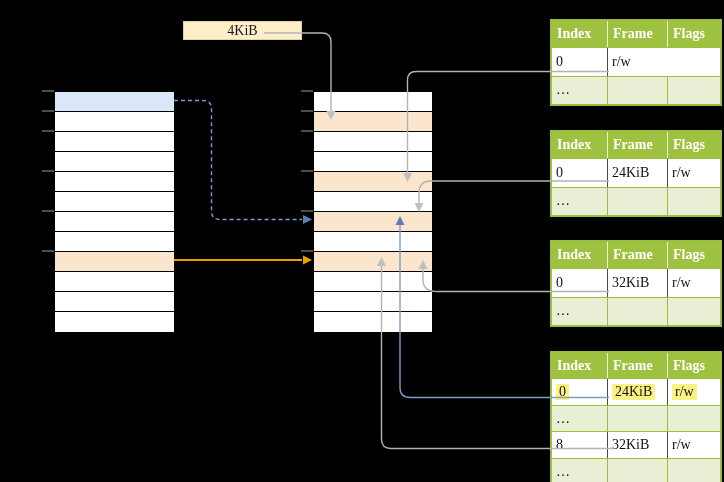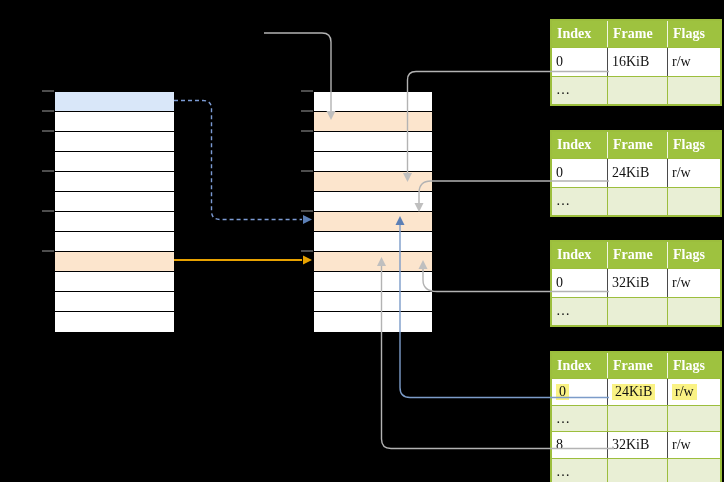--- a/index.html
+++ b/index.html
@@ -29,20 +29,23 @@
     font-size:14px;color:#111;overflow:hidden;white-space:nowrap;
   }
   .pt-cell:last-child{border-right:none !important;}
   .hl{padding:0 3px;}
   #connector-layer{position:absolute;left:0;top:0;pointer-events:none;}
 </style>
 </head>
 <body>
 
 <div id="canvas">
+  <div class="size-label" id="size-label" style="left: 183px; top: 21px; width: 119px; height: 19px; background: rgb(251, 238, 200); border: 1px solid rgb(227, 211, 163);">
+    <span>4KiB</span>
+  </div>
   <div id="columns-layer">
       <div class="mem-col" style="left: 54px; top: 91px; width: 119px; height: 240px;">
         <div class="mem-row" style="height: 20px; background: rgb(217, 231, 249);"></div>
         <div class="mem-row" style="height: 20px; background: rgb(255, 255, 255);"></div>
         <div class="mem-row" style="height: 20px; background: rgb(255, 255, 255);"></div>
         <div class="mem-row" style="height: 20px; background: rgb(255, 255, 255);"></div>
         <div class="mem-row" style="height: 20px; background: rgb(255, 255, 255);"></div>
         <div class="mem-row" style="height: 20px; background: rgb(255, 255, 255);"></div>
         <div class="mem-row" style="height: 20px; background: rgb(255, 255, 255);"></div>
         <div class="mem-row" style="height: 20px; background: rgb(255, 255, 255);"></div>
@@ -81,23 +84,20 @@
   <div id="tables-layer">
       <div class="ptable" style="left: 550px; top: 19px; border: 2px solid rgb(156, 190, 61); background: rgb(255, 255, 255);">
         <div class="pt-header" style="height: 26px; background: rgb(158, 194, 63);">
           <div class="pt-hcell" style="width: 56px;">Index</div>
           <div class="pt-hcell" style="width: 60px;">Frame</div>
           <div class="pt-hcell" style="width: 52px;">Flags</div>
         </div>
         <div class="pt-row" style="height: 27.5px; background: rgb(255, 255, 255); border-top: 1px solid rgb(156, 190, 61);">
           <div class="pt-cell" style="width: 56px; border-right: 1px solid rgb(74, 74, 74);">
             <span>0</span>
-          </div>
-          <div class="pt-cell" style="width: 60px; border-right: 1px solid rgb(74, 74, 74);">
-            <span>16KiB</span>
           </div>
           <div class="pt-cell" style="width: 52px; border-right: 1px solid rgb(74, 74, 74);">
             <span>r/w</span>
           </div>
         </div>
         <div class="pt-row" style="height: 27.5px; background: rgb(233, 239, 213); border-top: 1px solid rgb(156, 190, 61);">
           <div class="pt-cell" style="width: 56px; border-right: 1px solid rgb(156, 190, 61);">
             <span>…</span>
           </div>
           <div class="pt-cell" style="width: 60px; border-right: 1px solid rgb(156, 190, 61);"></div>

